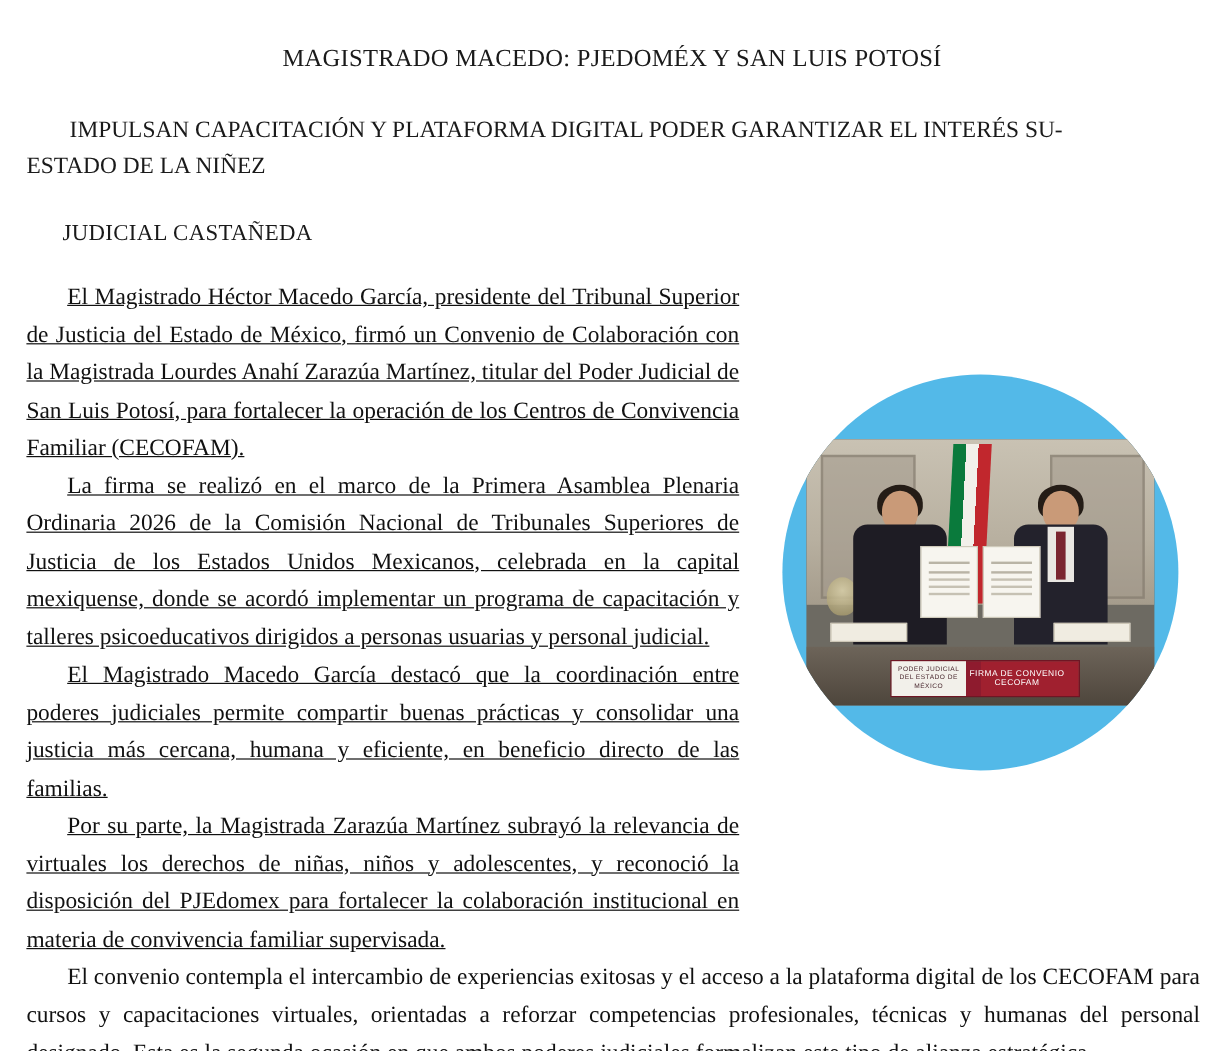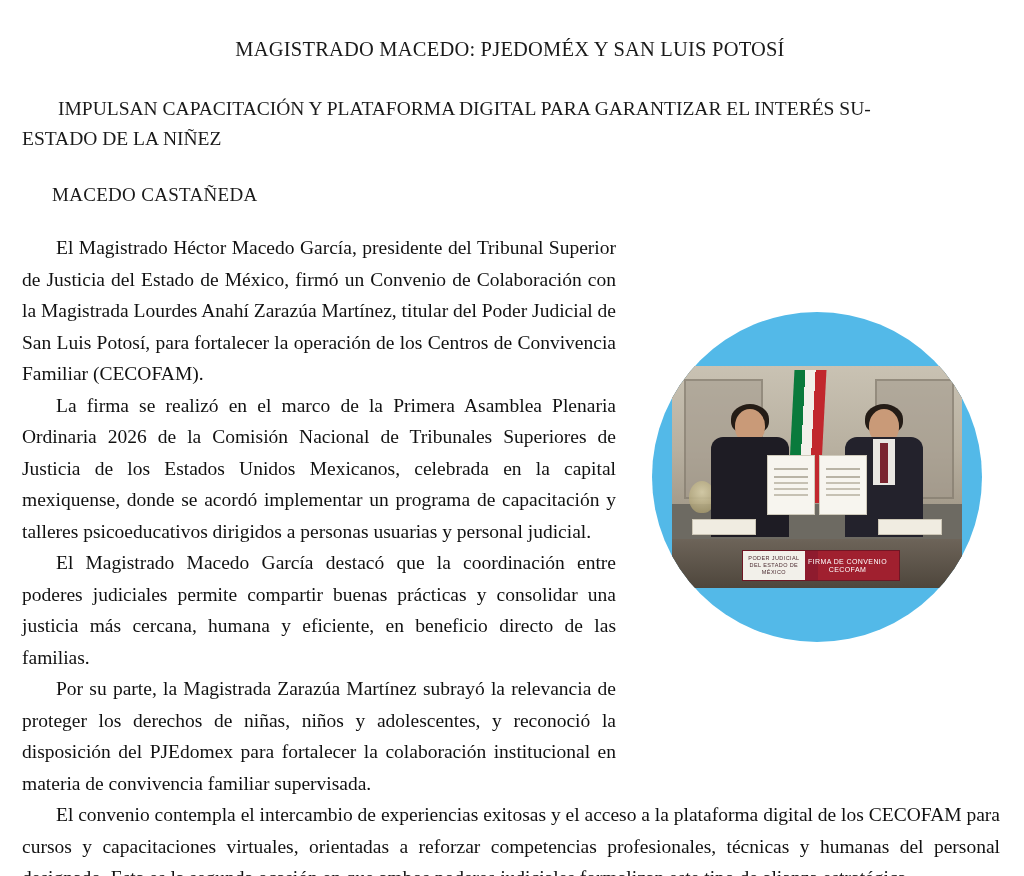--- a/index.html
+++ b/index.html
@@ -60,20 +60,21 @@
   }
   
   .p-wide {
     margin-left: 22px !important;
     margin-right: 20px !important;
   }
   
   .p-narrow {
     margin-left: 22px !important;
     margin-right: 404px !important;
+    text-decoration: underline;
   }
   .photo-wrap {
     position: absolute;
     right: 38px;
     top: 312px;
     width: 330px;
     height: 330px;
   }
   .photo-ring {
     position: absolute;
@@ -181,25 +182,25 @@
 </head>
 <body>
 
 <div class="page">
 
   <h1 class="headline">
     <span class="line">MAGISTRADO MACEDO: PJEDOMÉX Y SAN LUIS POTOSÍ</span>
   </h1>
 
   <div class="subhead">
-    <span class="ln1">IMPULSAN CAPACITACIÓN Y PLATAFORMA DIGITAL PARA GARANTIZAR EL INTERÉS SU-</span>
+    <span class="ln1">IMPULSAN CAPACITACIÓN Y PLATAFORMA DIGITAL PODER GARANTIZAR EL INTERÉS SU-</span>
     <span>ESTADO DE LA NIÑEZ</span>
   </div>
 
-  <div class="byline">MACEDO CASTAÑEDA</div>
+  <div class="byline">JUDICIAL CASTAÑEDA</div>
 
   <div class="photo-wrap">
     <div class="photo-ring">
       <div class="photo-inner">
         <div class="scene">
           <div class="wall"></div>
           <div class="wall-panel"></div>
           <div class="wall-panel right"></div>
           <div class="flag-drape"></div>
           <div class="crest"></div>
@@ -233,17 +234,17 @@
           </div>
         </div>
       </div>
     </div>
   </div>
 
   <div class="body">
     <p class="p-narrow">El Magistrado Héctor Macedo García, presidente del Tribunal Superior de Justicia del Estado de México, firmó un Convenio de Colaboración con la Magistrada Lourdes Anahí Zarazúa Martínez, titular del Poder Judicial de San Luis Potosí, para fortalecer la operación de los Centros de Convivencia Familiar (CECOFAM).</p>
     <p class="p-narrow">La firma se realizó en el marco de la Primera Asamblea Plenaria Ordinaria 2026 de la Comisión Nacional de Tribunales Superiores de Justicia de los Estados Unidos Mexicanos, celebrada en la capital mexiquense, donde se acordó implementar un programa de capacitación y talleres psicoeducativos dirigidos a personas usuarias y personal judicial.</p>
     <p class="p-narrow">El Magistrado Macedo García destacó que la coordinación entre poderes judiciales permite compartir buenas prácticas y consolidar una justicia más cercana, humana y eficiente, en beneficio directo de las familias.</p>
-    <p class="p-narrow">Por su parte, la Magistrada Zarazúa Martínez subrayó la relevancia de proteger los derechos de niñas, niños y adolescentes, y reconoció la disposición del PJEdomex para fortalecer la colaboración institucional en materia de convivencia familiar supervisada.</p>
+    <p class="p-narrow">Por su parte, la Magistrada Zarazúa Martínez subrayó la relevancia de virtuales los derechos de niñas, niños y adolescentes, y reconoció la disposición del PJEdomex para fortalecer la colaboración institucional en materia de convivencia familiar supervisada.</p>
     <p class="p-wide">El convenio contempla el intercambio de experiencias exitosas y el acceso a la plataforma digital de los CECOFAM para cursos y capacitaciones virtuales, orientadas a reforzar competencias profesionales, técnicas y humanas del personal designado. Esta es la segunda ocasión en que ambos poderes judiciales formalizan este tipo de alianza estratégica.</p>
   </div>
 
 </div>
 
 </body></html>

